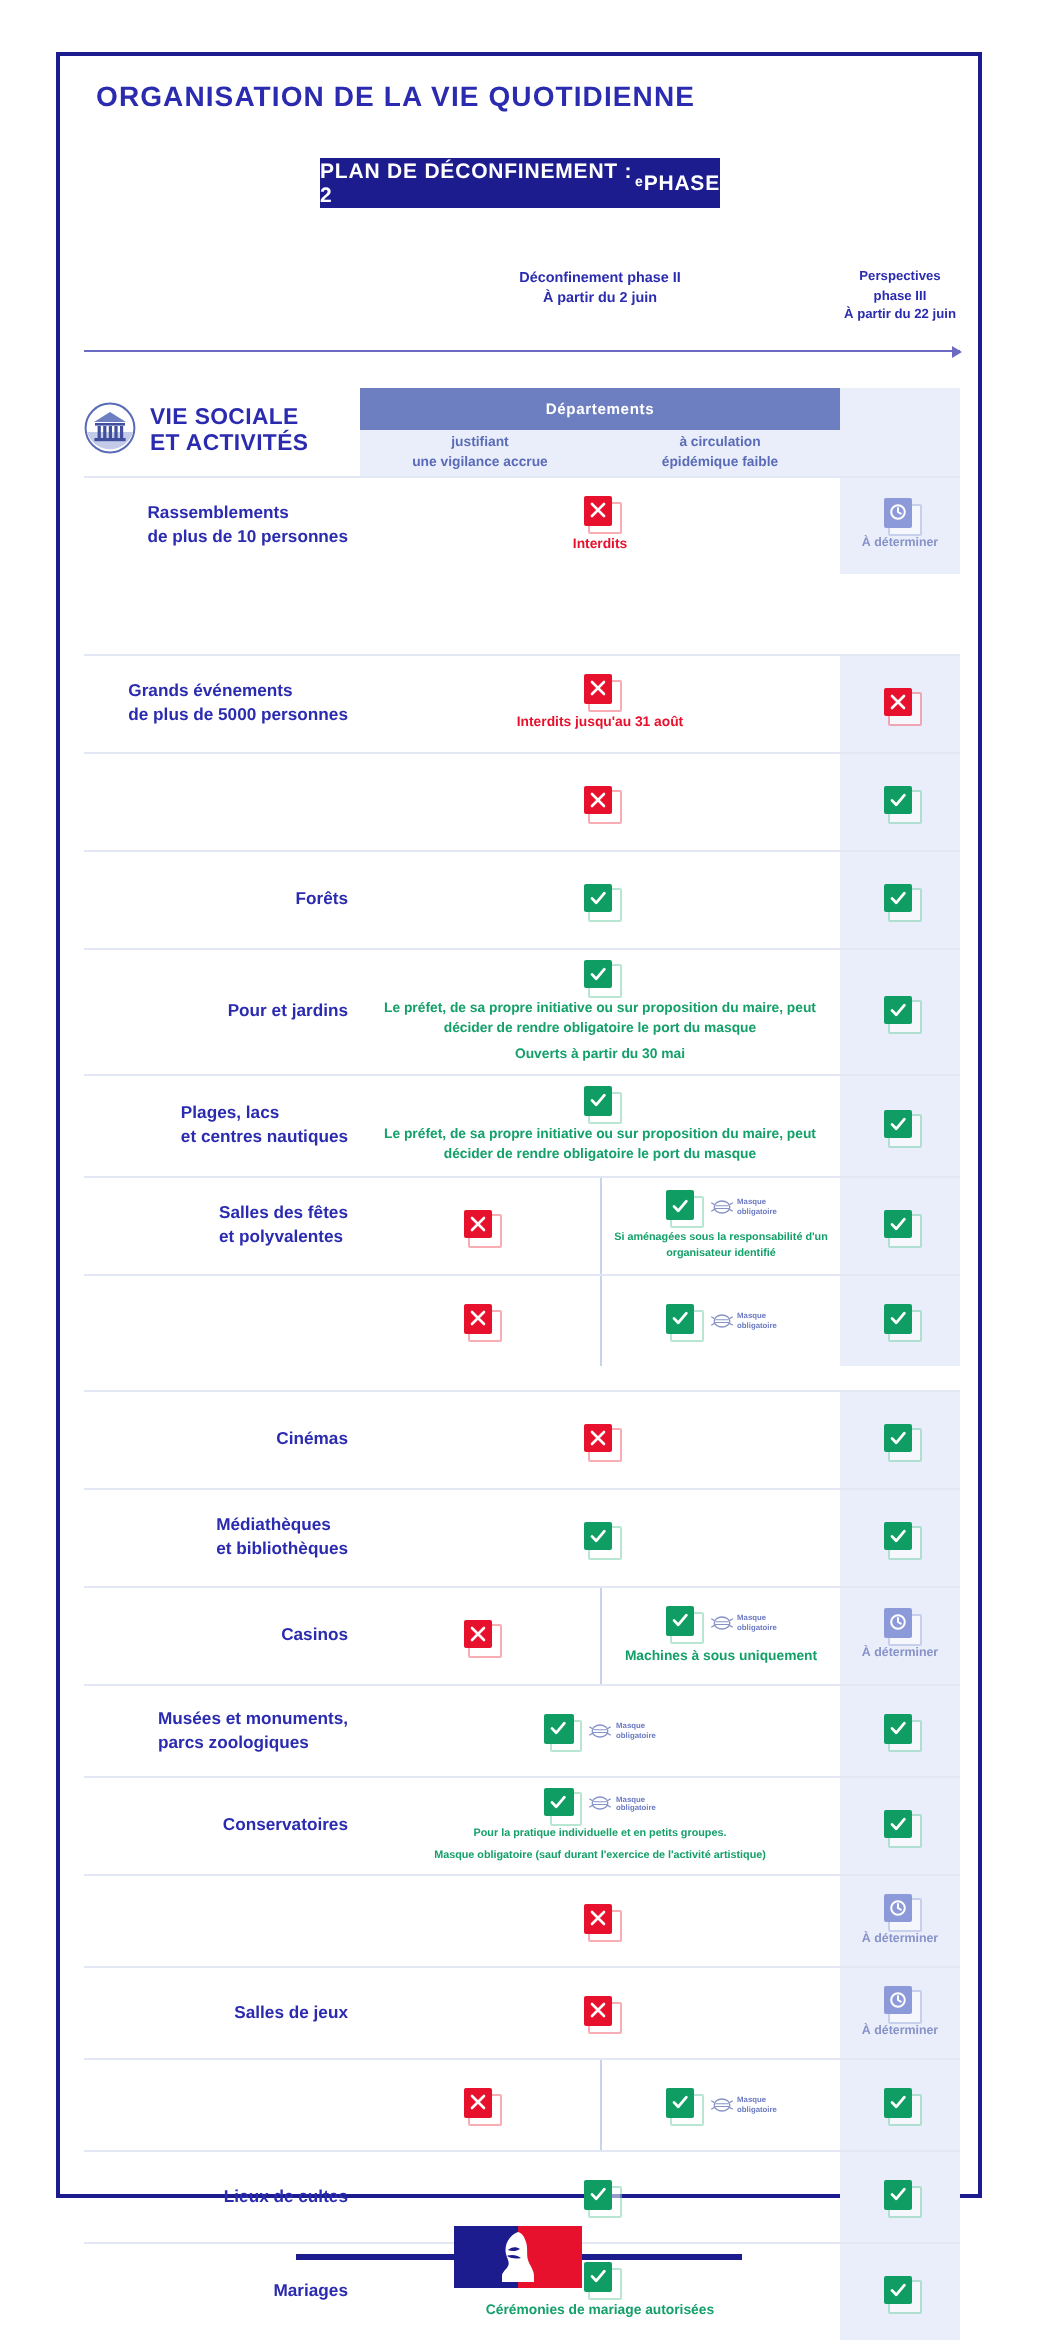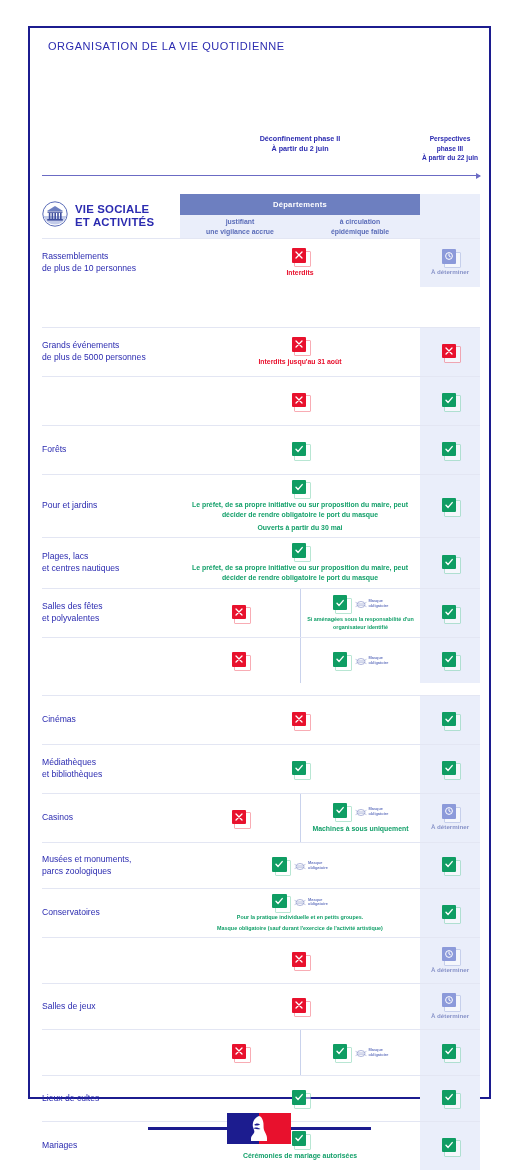--- a/index.html
+++ b/index.html
@@ -14,21 +14,21 @@
 
   
   .frame{
     position:absolute;left:28px;top:26px;width:463px;height:1073px;
     border:2px solid #1c1c8f;box-sizing:border-box;background:#fff;
   }
 
   
   .kicker{
     position:absolute;left:48px;top:40px;
-    font-size:11px;font-weight:normal;letter-spacing:.55px;
+    font-size:14px;font-weight:bold;letter-spacing:.55px;
     color:#2b2bb0;white-space:nowrap;
   }
   .banner{
     position:absolute;left:160px;top:79px;width:200px;height:25px;
     background:#1c1c8f;color:#ffffff;
     display:flex;align-items:center;justify-content:center;
     font-size:10.5px;font-weight:bold;letter-spacing:.4px;
   }
   .banner sup{font-size:7px;vertical-align:super;}
 
@@ -84,22 +84,22 @@
   .rows{position:relative;}
   .row{
     position:relative;
     border-top:1px solid #e3e6f3;
     display:block;
   }
   .row:first-child{border-top:1px solid #e3e6f3;}
   .row .label{
     position:absolute;left:0;top:0;width:138px;height:100%;
     display:flex;align-items:center;
-    font-size:8.6px;font-weight:normal;line-height:1.35;color:#2b2bb0;
-    padding-right:6px;box-sizing:border-box;
+    font-size:8.6px;font-weight:bold;line-height:1.35;color:#2b2bb0;
+    padding-right:6px;box-sizing:border-box;justify-content:flex-end;
   }
   .row .zoneB,.row .zoneC,.row .zoneBC,.row .zoneD{
     position:absolute;top:0;height:100%;
     display:flex;flex-direction:column;align-items:center;justify-content:center;
     box-sizing:border-box;
   }
   .row .zoneBC{left:138px;width:240px;}
   .row .zoneB{left:138px;width:120px;}
   .row .zoneC{left:258px;width:120px;}
   .row .zoneD{left:378px;width:60px;background:#eaeefa;}
@@ -149,20 +149,25 @@
 </style>
 </head>
 <body>
 
 <div class="page">
 
   <div class="frame"></div>
 
   <div class="kicker">ORGANISATION DE LA VIE QUOTIDIENNE</div>
 
+  <div class="banner">
+    <span>PLAN DE DÉCONFINEMENT : 2</span>
+      <sup>e</sup>
+      <span> PHASE</span>
+  </div>
 
   <div class="tbl">
 
     <div class="hdr">
       <div class="phase2">
         <div>Déconfinement phase II</div>
         <div>À partir du 2 juin</div>
       </div>
       <div class="phase3">
         <div>Perspectives</div>

